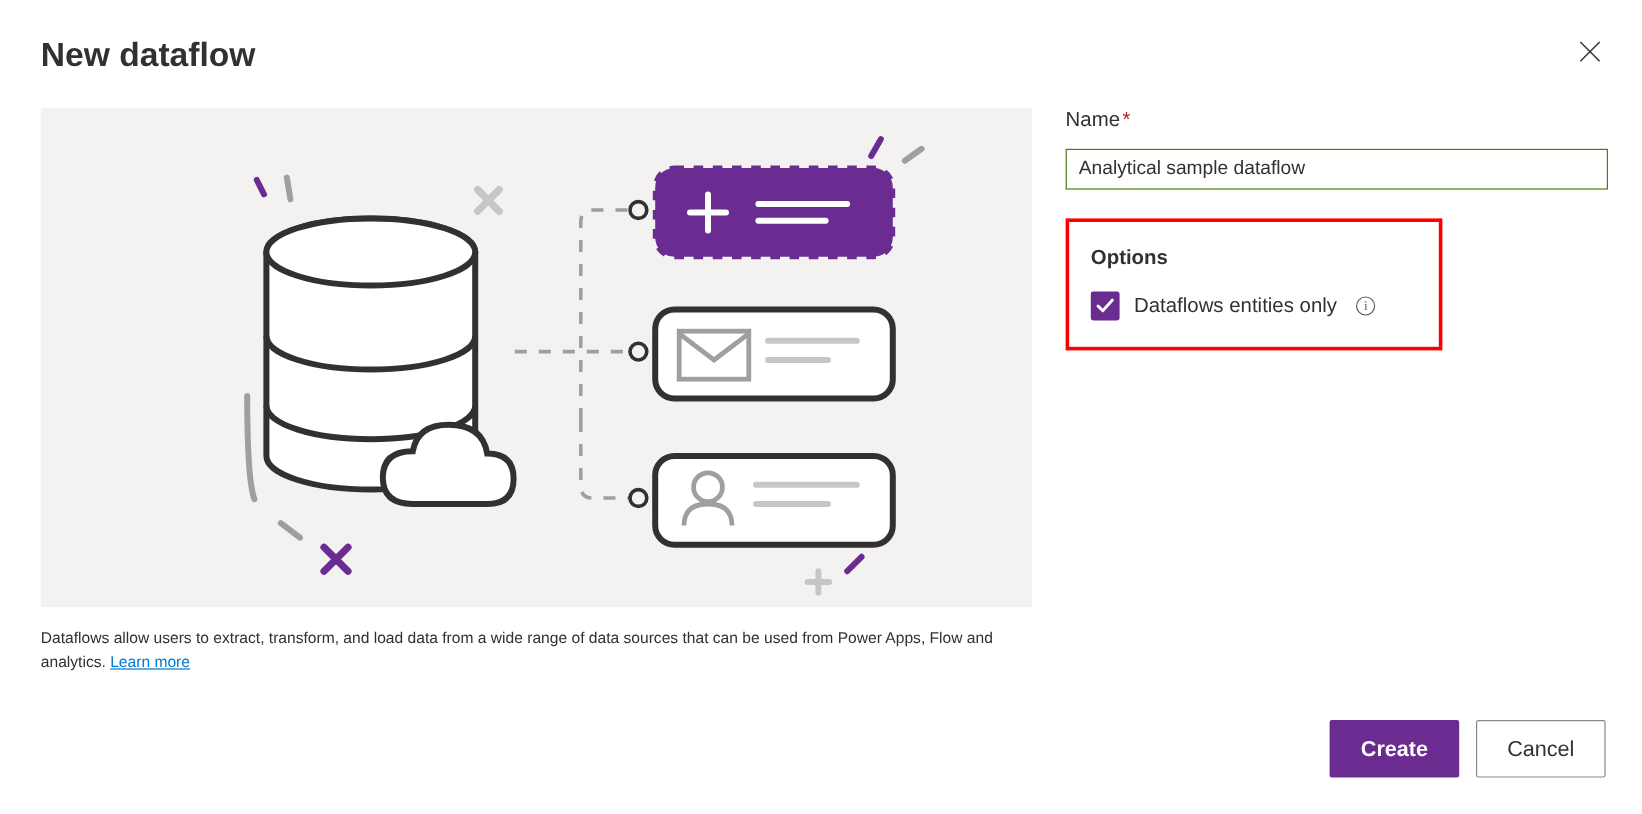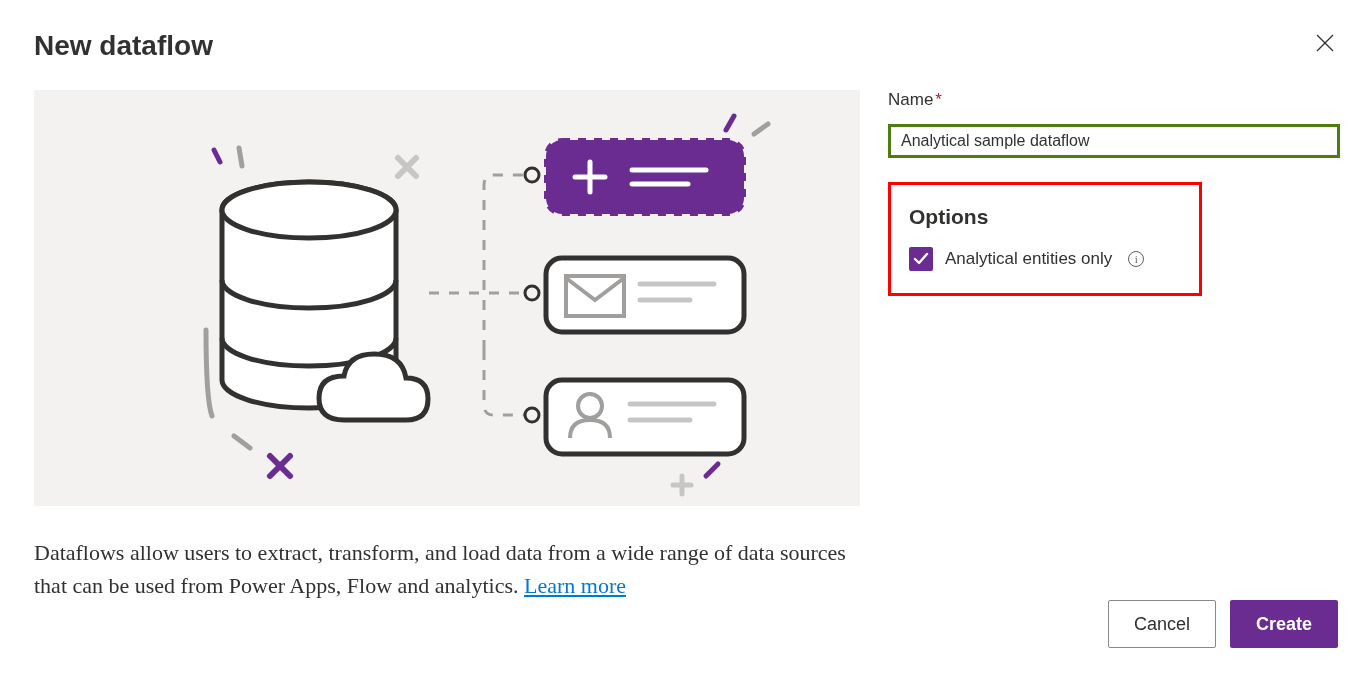--- a/index.html
+++ b/index.html
@@ -42,25 +42,24 @@
       width: 826px;
     }
     .illustration {
       width: 826px;
       height: 416px;
       background: #f3f2f1;
       position: relative;
       overflow: hidden;
     }
     .description {
-      margin-top: 30px;
-      font-size: 22px;
+      margin-top: 16px;
+      font-size: 13px;
       line-height: 1.5;
       color: #323130;
-      font-family: Liberation Serif, serif;
     }
     .description a {
       color: #0078d4;
       text-decoration: underline;
     }
     .right-col {
       flex: 1;
     }
     .field-label {
       font-size: 17px;
@@ -68,34 +67,34 @@
       margin-bottom: 14px;
       display: block;
     }
     .required {
       color: #a4262c;
       margin-left: 2px;
     }
     .text-input {
       width: 452px;
       height: 34px;
-      border: 3px solid #4d7c0f;
+      border: 1px solid #4d7c0f;
       padding: 4px 10px;
       font-size: 16px;
       color: #323130;
       font-family: inherit;
     }
     .options-box {
       border: 3px solid #ff0000;
       padding: 20px 18px 22px 18px;
       margin-top: 24px;
       width: 314px;
     }
     .options-title {
-      font-size: 21px;
+      font-size: 17px;
       font-weight: 600;
       color: #323130;
       margin-bottom: 18px;
     }
     .checkbox-row {
       display: flex;
       align-items: center;
       gap: 12px;
     }
     .checkbox {
@@ -251,24 +250,24 @@
       <input type="text" class="text-input" value="Analytical sample dataflow" style="">
 
       <div class="options-box">
         <div class="options-title">Options</div>
         <div class="checkbox-row">
           <div class="checkbox">
             <svg width="16" height="14" viewBox="0 0 16 14" fill="none" stroke="#ffffff" stroke-width="2.4" stroke-linecap="round" stroke-linejoin="round">
               <polyline points="2,7 6,11 14,2"></polyline>
             </svg>
           </div>
-          <span class="checkbox-label">Analytical entities only</span>
+          <span class="checkbox-label">Dataflows entities only</span>
           <span class="info-icon">i</span>
         </div>
       </div>
     </div>
   </div>
 
   <div class="footer">
+    <button class="btn btn-primary">Create</button>
     <button class="btn btn-secondary">Cancel</button>
-    <button class="btn btn-primary">Create</button>
   </div>
 </div>
 
 </body></html>

